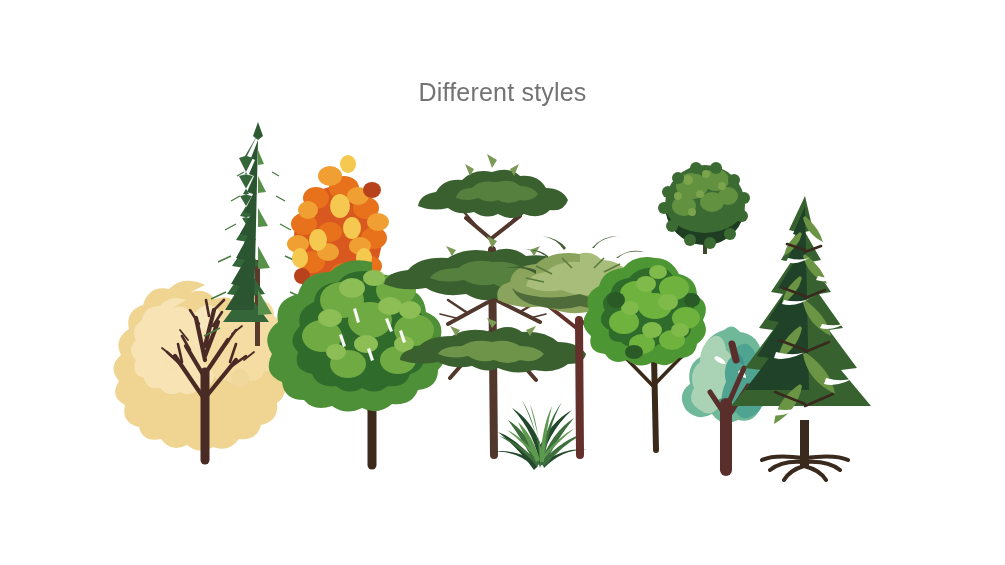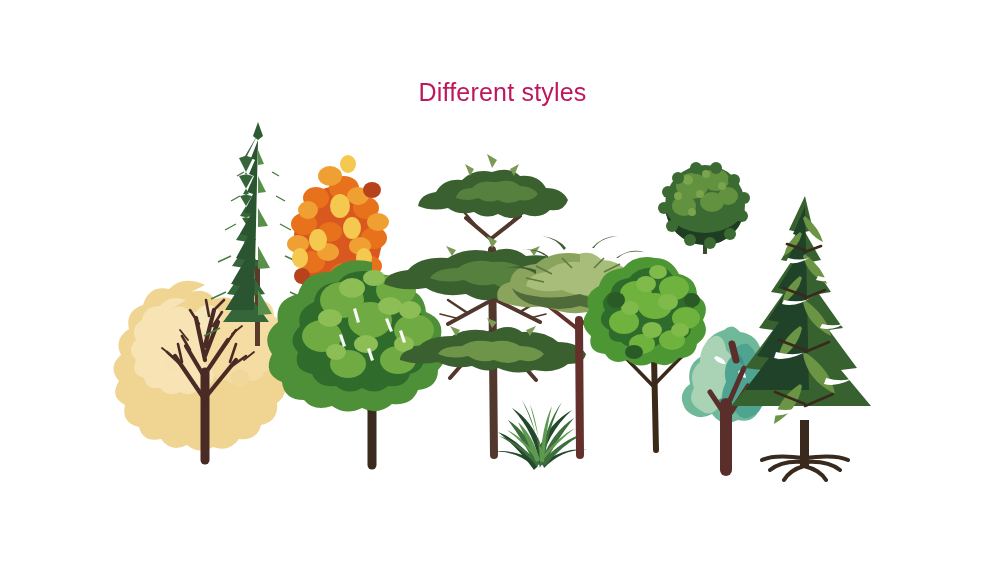--- a/index.html
+++ b/index.html
@@ -40,21 +40,21 @@
     width: 1005px;
     height: 565px;
   }
   .tree-group { }
 </style>
 </head>
 <body style="background: rgb(255, 255, 255);">
 
 <div id="canvas">
 
-  <div id="page-title" style="color: #be185d;">Different styles</div>
+  <div id="page-title" style="color: #737373;">Different styles</div>
 
   <svg id="illustration" viewBox="0 0 1005 565" xmlns="http://www.w3.org/2000/svg">
 
     <g class="tree-group">
       <g>
         <path d="M205 285 q-22 -10 -36 4 q-20 -4 -26 16 q-18 6 -14 24 q-16 10 -8 26 q-14 12 -2 26 q-10 16 6 24 q-4 18 14 22 q4 16 22 12 q10 14 26 6 q12 10 26 2 q16 6 26 -8 q18 2 22 -14 q18 -4 16 -22 q14 -10 4 -26 q10 -14 -4 -24 q4 -18 -14 -24 q-2 -20 -22 -20 q-8 -16 -26 -10 q-12 -14 -30 -4 z" fill="#efd492"></path>
         <path d="M186 300 q-16 -6 -26 6 q-16 0 -18 14 q-12 8 -6 20 q-10 10 0 20 q-6 14 8 18 q2 12 16 10 q8 10 20 4 q10 6 20 -4 q12 0 14 -12 q12 -6 8 -18 q8 -10 -2 -18 q2 -14 -12 -18 q-4 -12 -18 -10 q-8 -10 -20 -2 z" fill="#f7e3b4"></path>
         <path d="M236 296 q14 -8 24 4 q14 2 14 16 q12 8 6 20 q8 12 -4 20 q2 14 -12 16 q-4 12 -18 8 q-10 8 -20 0 q-12 2 -14 -10 q-12 -6 -6 -18 q-8 -10 2 -18 q-2 -14 12 -18 q4 -12 16 -10 z" fill="#f4dca3"></path>
         <circle cx="208" cy="318" r="13" fill="#f7e7bd"></circle>
         <circle cx="174" cy="362" r="10" fill="#f6e2b2"></circle>

